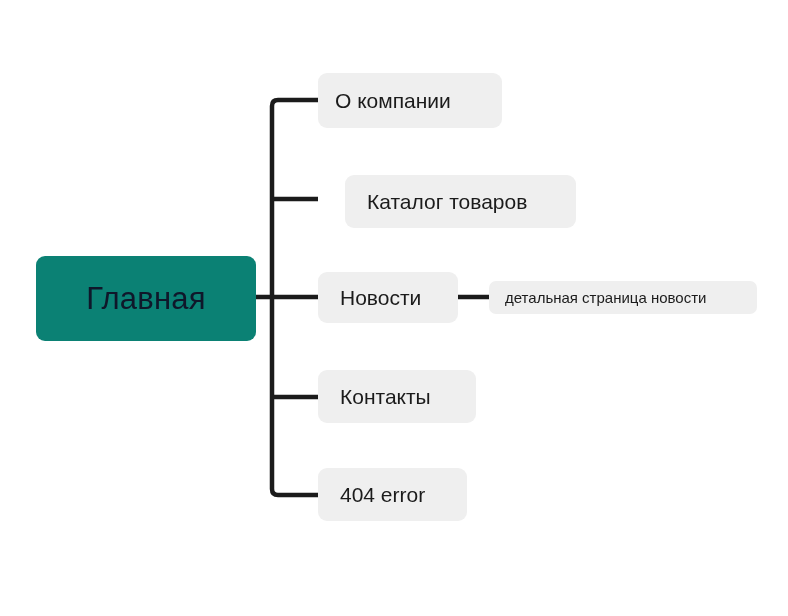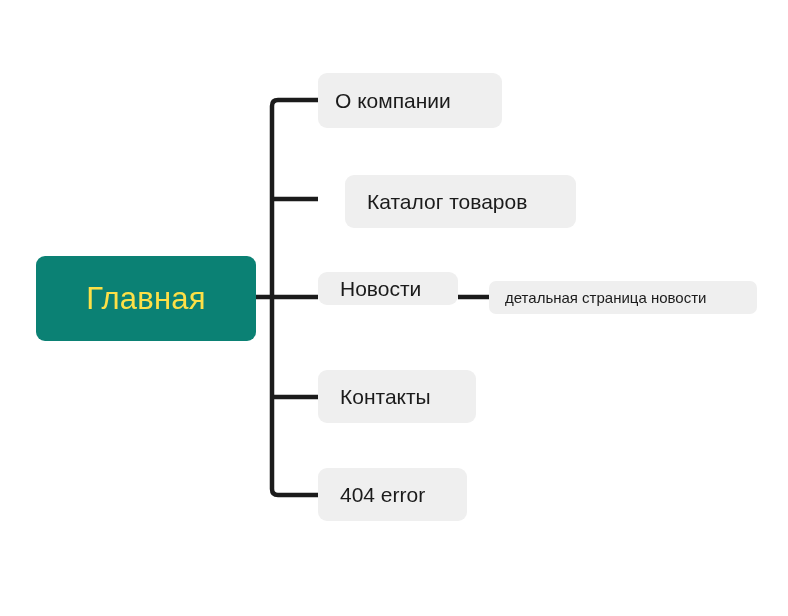--- a/index.html
+++ b/index.html
@@ -30,21 +30,21 @@
   .node {
     position: absolute;
     display: flex;
     align-items: center;
     box-sizing: border-box;
     border-radius: 9px;
     white-space: nowrap;
   }
   .node-root {
     background: #0B8174;
-    color: #fde047;
+    color: #0f172a;
     justify-content: center;
     font-size: 31px;
     letter-spacing: 0.2px;
   }
   .node-branch {
     background: #EFEFEF;
     color: #1B1B1B;
     justify-content: flex-start;
     font-size: 21px;
     padding-left: 22px;
@@ -86,21 +86,21 @@
   </div>
 
   <div class="node node-branch" style="left:318px; top:73px; width:184px; height:55px;padding-left:17px;">
     <span class="node-label">О компании</span>
   </div>
 
   <div class="node node-branch" style="left:318px; top:175px; width:231px; height:53px;margin-left:27px;">
     <span class="node-label">Каталог товаров</span>
   </div>
 
-  <div class="node node-branch" style="left:318px; top:272px; width:140px; height:33px;">
+  <div class="node node-branch" style="left:318px; top:272px; width:140px; height:51px;">
     <span class="node-label">Новости</span>
   </div>
 
   <div class="node node-branch" style="left:318px; top:370px; width:158px; height:53px;">
     <span class="node-label">Контакты</span>
   </div>
 
   <div class="node node-leaf" style="left:489px; top:281px; width:268px; height:33px;">
     <span class="node-label">детальная страница новости</span>
   </div>

